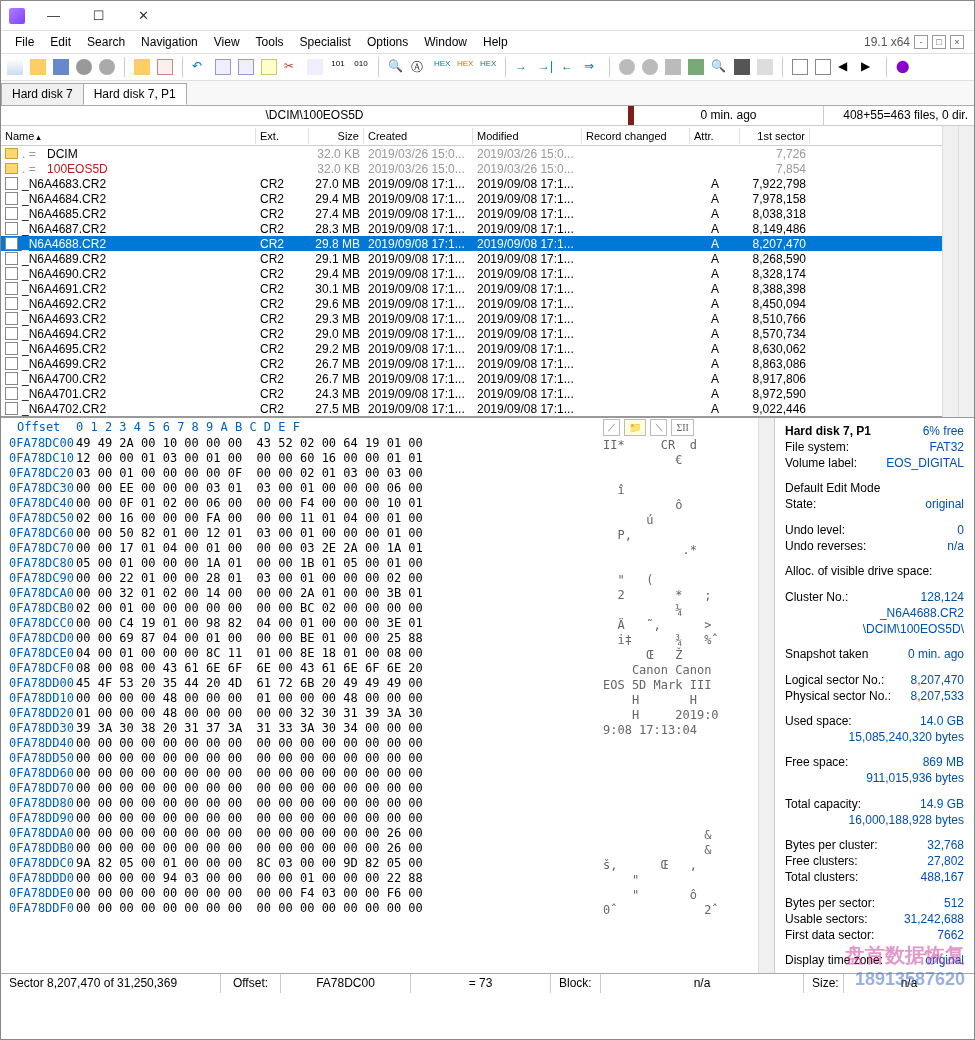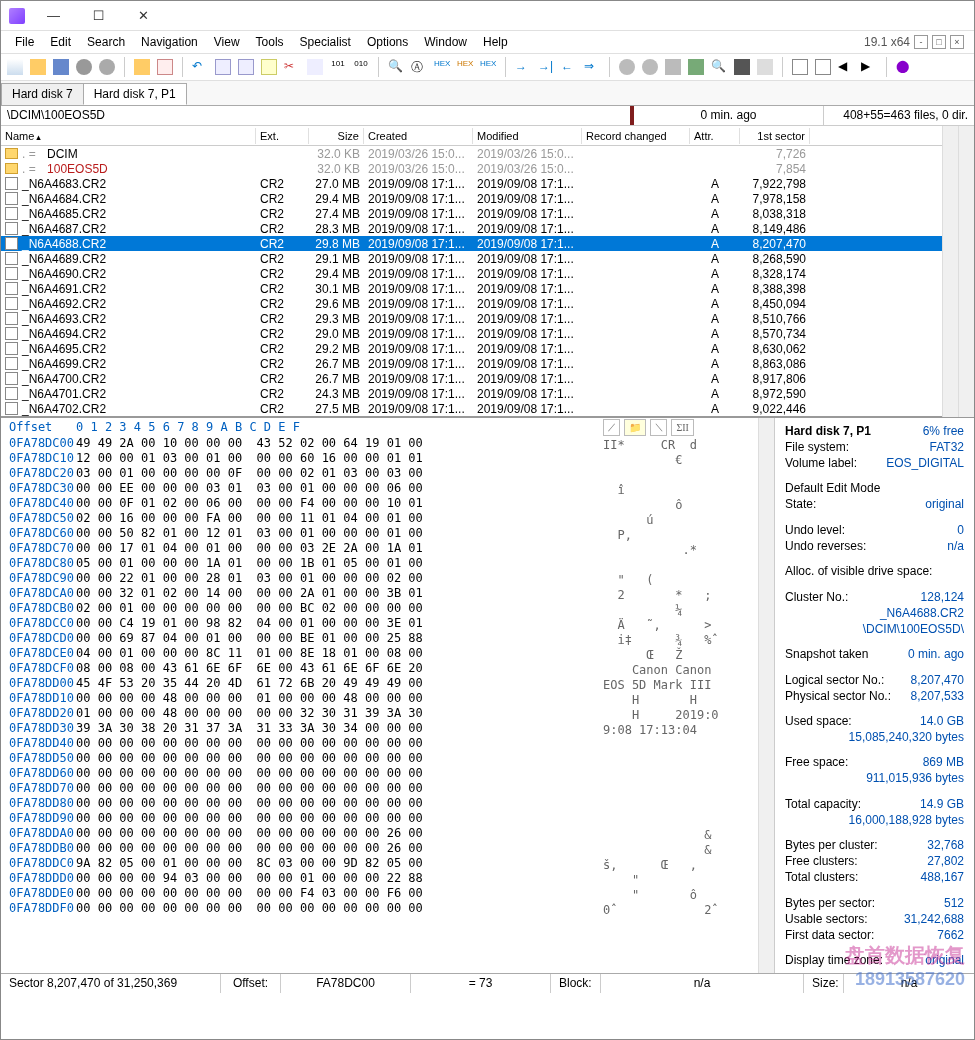--- a/index.html
+++ b/index.html
@@ -13,39 +13,39 @@
 .menubar-item { padding: 2px 8px; font-size: 12px; }
 .version-txt { margin-left: auto; padding-right: 4px; color: #555; font-size: 12px; display:flex; align-items:center; gap:4px;}
 .version-txt .sbtn { width:14px;height:14px;border:1px solid #999;text-align:center;line-height:12px;font-size:9px;}
 .toolbar { height: 28px; display: flex; align-items: center; padding: 2px 4px; gap: 3px; border-top: 1px solid #e0e0e0; border-bottom: 1px solid #e0e0e0; }
 .tb-icon { width: 16px; height: 16px; margin: 0 2px; display: inline-block; }
 .tb-sep { width: 1px; height: 20px; background: #ccc; margin: 0 4px; }
 .tabs { display: flex; border-bottom: 1px solid #aaa; background: #f8f8f8; padding-top: 2px; }
 .tab { padding: 3px 10px; font-size: 12px; border: 1px solid #aaa; border-bottom: none; margin-right: -1px; background: #f0f0f0; }
 .tab.active { background: #fff; border-bottom: 1px solid #fff; position: relative; z-index: 1; }
 .pathbar { height: 20px; display: flex; border-bottom: 1px solid #ccc; }
-.path-left { flex: 1; padding: 2px 6px; border-right: 4px solid #7f1d1d; }
+.path-left { flex: 1; padding: 2px 6px; border-right: 6px solid #7f1d1d; text-align: center; }
 .path-mid { width: 190px; text-align: center; padding: 2px 4px; border-right: 1px solid #ccc; }
 .path-right { width: 150px; text-align: right; padding: 2px 6px; }
 .file-table { border-bottom: 1px solid #999; position:relative;}
 .ft-head, .ft-row { display: grid; grid-template-columns: 255px 53px 55px 109px 109px 108px 50px 70px; font-size: 12px; align-items: center; height: 15px; }
 .ft-head { background: #fff; border-bottom: 1px solid #ccc; height: 20px; }
 .ft-head > div { padding: 2px 4px; border-right: 1px solid #e0e0e0; font-size: 11px; }
 .ft-row > div { padding: 0px 4px; white-space: nowrap; overflow: hidden; }
 .ft-row.folder { background: #fff; color: #999; }
 .ft-row.selected { background: #0078d7; color: #fff; }
 .fname-cell { display: flex; align-items: center; gap: 4px; }
 .file-icon { width: 13px; height: 13px; border: 1px solid #888; background: #fff; display:inline-block; flex-shrink:0;}
 .folder-icon { width: 13px; height: 11px; background: #ffd76e; border: 1px solid #d0a030; display:inline-block; flex-shrink:0;}
 .r { text-align: right; }
 .c { text-align: center; }
 .analysis { display: flex; height: 556px; border-top: 1px solid #999;}
 .hex-area { flex: 1; font-family: Consolas, monospace; font-size: 12px; line-height: 15px; display: flex; }
 .hex-offset-col { width: 75px; }
-.hex-offset-head { color: #0060c0; padding: 2px 8px 1px; }
+.hex-offset-head { color: #0060c0; padding: 2px 16px 1px; }
 .hex-offset { color: #0060c0; padding: 0 8px; }
 .hex-bytes-col { flex: 1; }
 .hex-head { color: #0060c0; padding: 2px 0 1px;}
 .hex-line { white-space: pre; }
 .hex-ascii-col { width: 165px; padding-left: 10px; color: #666; }
 .hex-ascii-head { display: flex; gap: 4px; padding: 1px 0 2px; }
 .hex-ascii-head span { border: 1px solid #bbb; padding: 0 4px; font-size: 10px; font-family:"Segoe UI";}
 .info-panel { width: 200px; padding: 6px 10px; display: flex; flex-direction: column; gap: 2px; border-left: 1px solid #ccc; font-size: 12px; }
 .info-row { display: flex; justify-content: space-between; }
 .info-row .v { color: #0050b0; text-align: right; }

